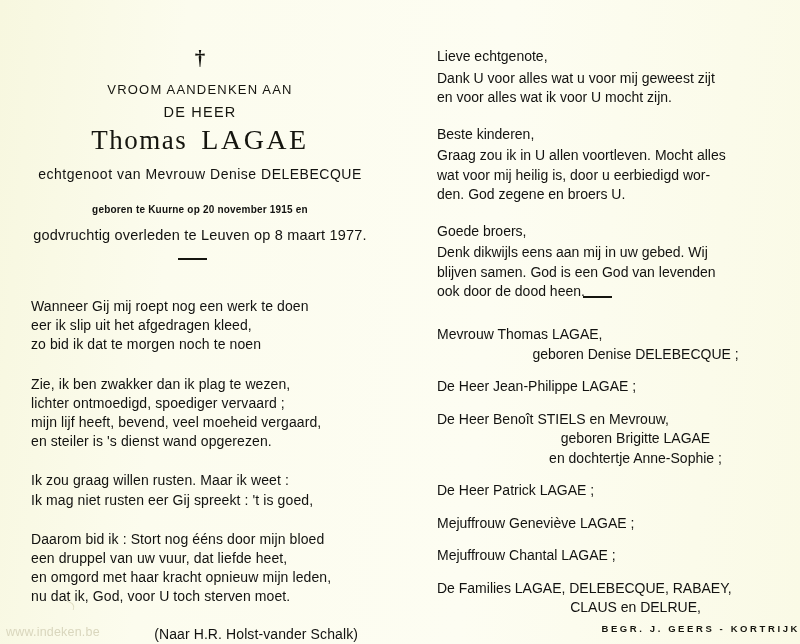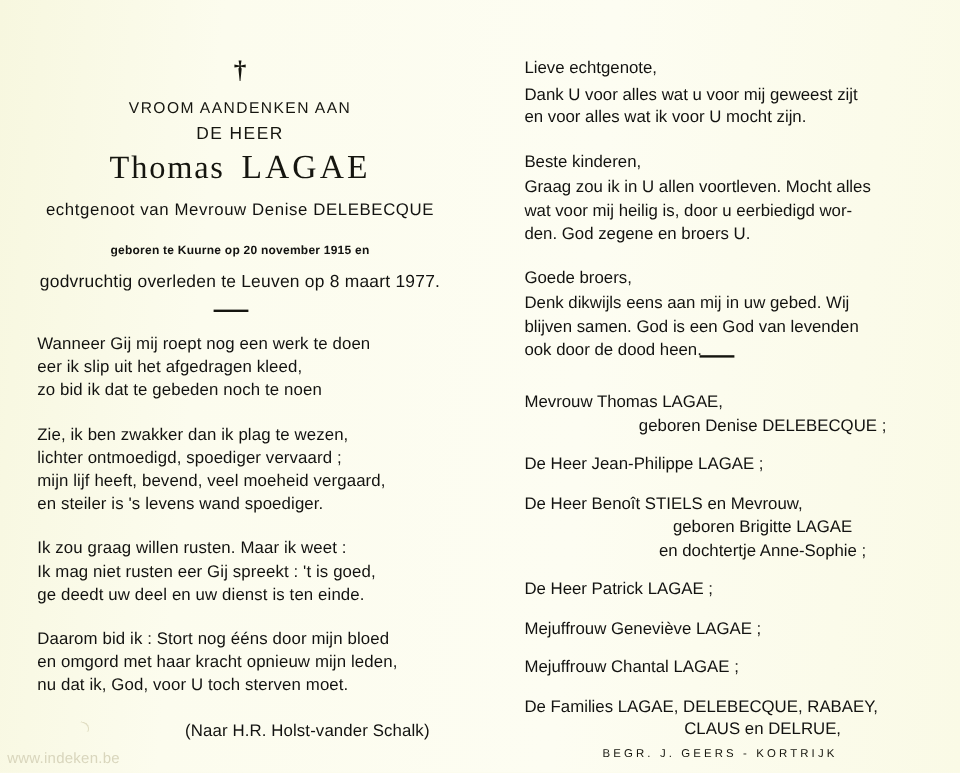--- a/index.html
+++ b/index.html
@@ -118,21 +118,21 @@
   .poem {
     position: absolute;
     left: 31px;
     top: 277px;
     width: 345px;
     font-size: 14px;
     line-height: 19.2px;
     color: #121210;
     letter-spacing: 0.1px;
   }
-  .poem .stanza { margin-bottom: 18px; }
+  .poem .stanza { margin-bottom: 18px; margin-top: 20px; }
   .poem .line { white-space: nowrap; }
   .attrib {
     margin-top: 2px;
     text-align: right;
     padding-right: 18px;
     white-space: nowrap;
   }
 
   
   .msg {
@@ -174,23 +174,23 @@
     text-align: right;
     padding-right: 8px;
   }
   .thanks .l { white-space: nowrap; display: block; }
 
   .printer {
     position: absolute;
     left: 0px;
     top: 623px;
     width: 400px;
-    text-align: center;
+    text-align: right;
     font-size: 9.5px;
-    font-weight: 400;
+    font-weight: 700;
     letter-spacing: 2.6px;
     color: #16160f;
   }
 
   
   .watermark {
     position: absolute;
     left: 6px;
     top: 625px;
     font-size: 12.5px;
@@ -228,35 +228,35 @@
     <div class="hdr hdr-spouse">echtgenoot van Mevrouw Denise DELEBECQUE</div>
     <div class="hdr hdr-born">geboren te Kuurne op 20 november 1915 en</div>
     <div class="hdr hdr-died">godvruchtig overleden te Leuven op 8 maart 1977.</div>
 
     <div class="rule rule-left"></div>
 
     <div class="poem" id="poem">
         <div class="stanza">
           <div class="line">Wanneer Gij mij roept nog een werk te doen</div>
           <div class="line">eer ik slip uit het afgedragen kleed,</div>
-          <div class="line">zo bid ik dat te gebeden noch te noen</div>
+          <div class="line">zo bid ik dat te morgen noch te noen</div>
         </div>
         <div class="stanza">
           <div class="line">Zie, ik ben zwakker dan ik plag te wezen,</div>
           <div class="line">lichter ontmoedigd, spoediger vervaard ;</div>
           <div class="line">mijn lijf heeft, bevend, veel moeheid vergaard,</div>
-          <div class="line">en steiler is 's levens wand spoediger.</div>
+          <div class="line">en steiler is 's dienst wand opgerezen.</div>
         </div>
         <div class="stanza">
           <div class="line">Ik zou graag willen rusten. Maar ik weet :</div>
           <div class="line">Ik mag niet rusten eer Gij spreekt : 't is goed,</div>
-          <div class="line">ge deedt uw deel en uw dienst is ten einde.</div>
         </div>
         <div class="stanza">
           <div class="line">Daarom bid ik : Stort nog ééns door mijn bloed</div>
+          <div class="line">een druppel van uw vuur, dat liefde heet,</div>
           <div class="line">en omgord met haar kracht opnieuw mijn leden,</div>
           <div class="line">nu dat ik, God, voor U toch sterven moet.</div>
         </div>
         <div class="attrib">(Naar H.R. Holst-vander Schalk)</div>
       </div>
 
     <div class="speck"></div>
     <div class="watermark">www.indeken.be</div>
   </div>
 

